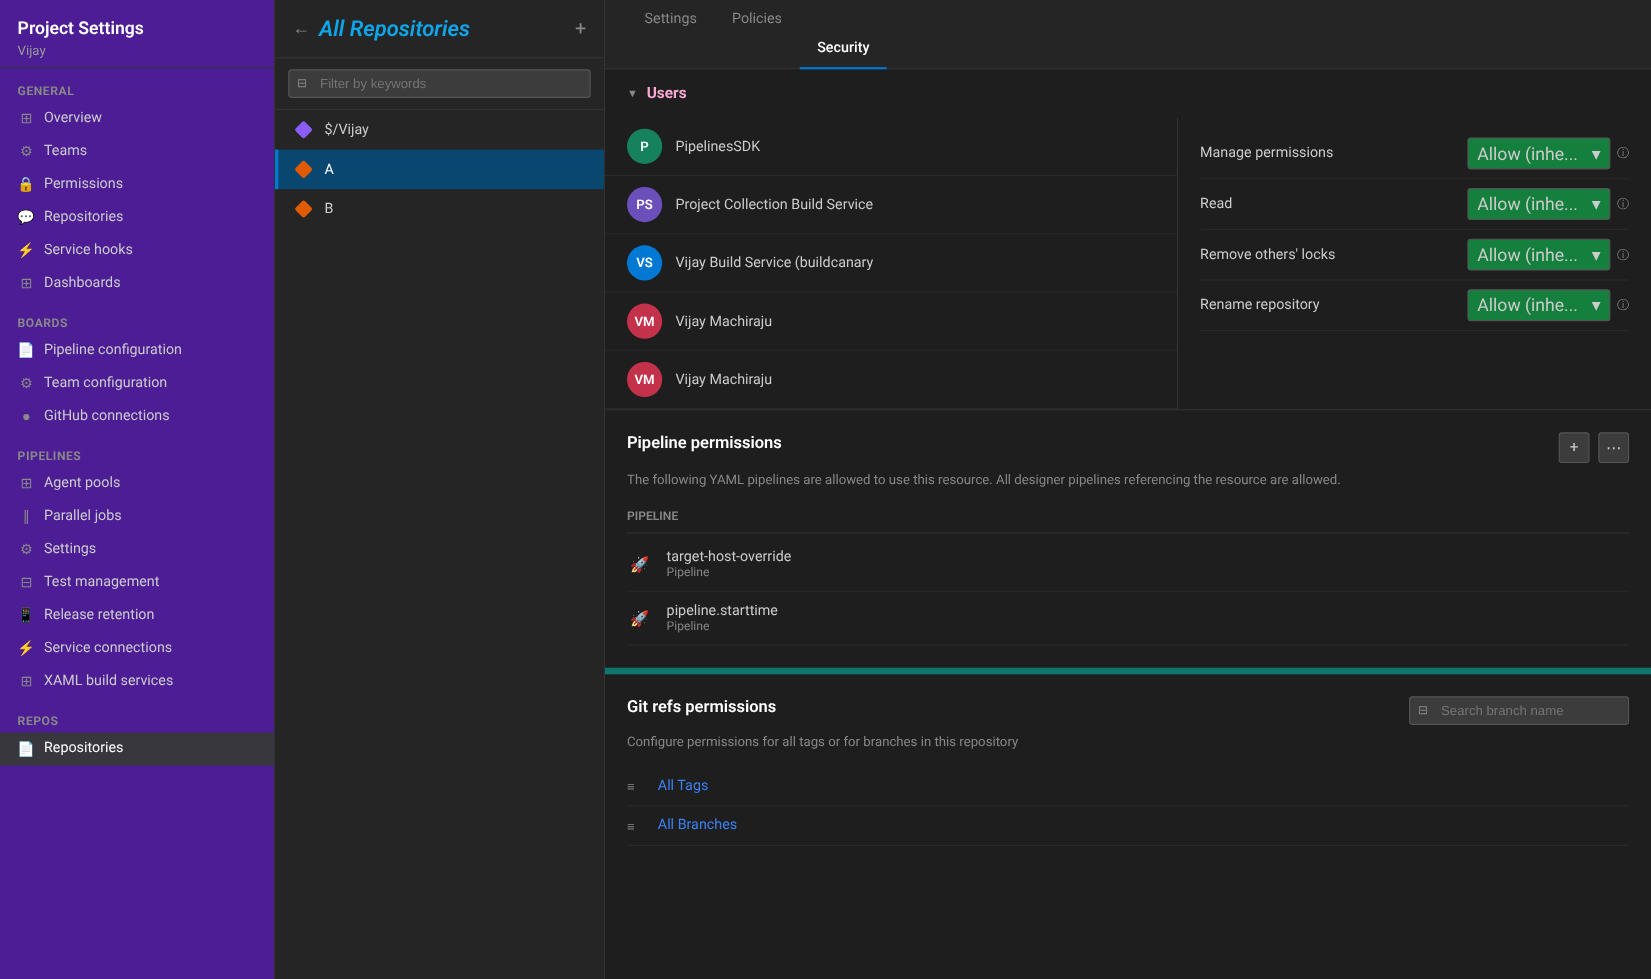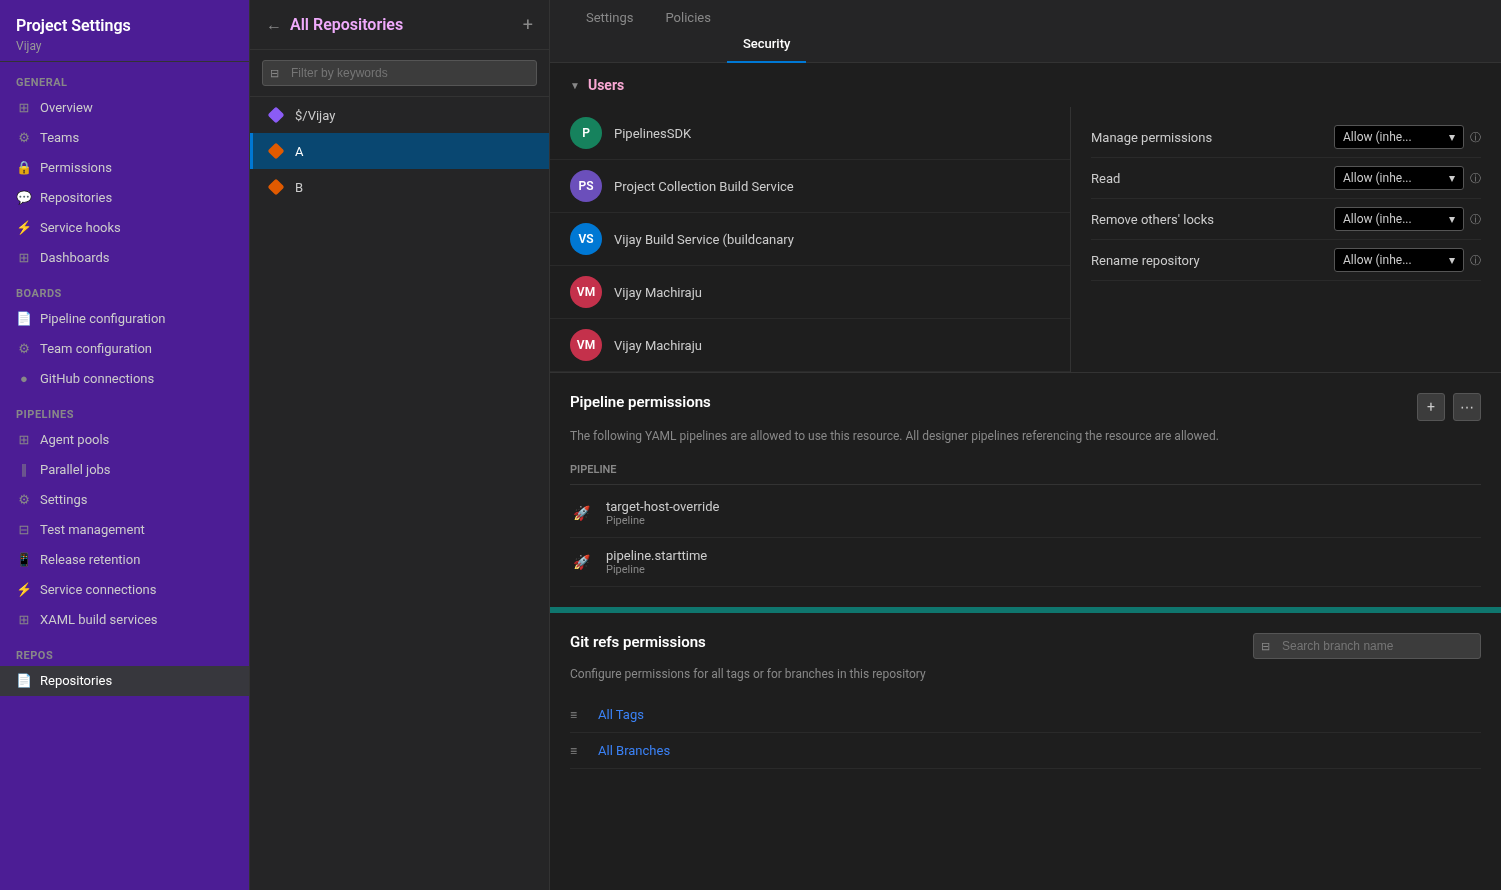--- a/index.html
+++ b/index.html
@@ -81,23 +81,24 @@
       flex-shrink: 0;
     }
     .middle-header {
       display: flex;
       align-items: center;
       justify-content: space-between;
       padding: 14px 16px;
       border-bottom: 1px solid #333;
     }
     .middle-title {
-      font-size: 16px;
+      font-size: 20px;
       font-weight: 600;
-      color: #f0abfc;
+      color: #0ea5e9;
+      font-style: italic;
     }
     .middle-back {
       color: #888;
       cursor: pointer;
       font-size: 16px;
       margin-right: 8px;
     }
     .middle-add {
       color: #888;
       cursor: pointer;
@@ -278,26 +279,26 @@
     .perm-label {
       font-size: 13px;
       color: #ccc;
     }
     .perm-select {
       display: flex;
       align-items: center;
       gap: 6px;
     }
     .perm-dropdown {
-      background: #000000;
+      background: #15803d;
       border: 1px solid #555;
       border-radius: 3px;
       padding: 4px 8px;
       color: #ccc;
-      font-size: 12px;
+      font-size: 16px;
       display: flex;
       align-items: center;
       gap: 4px;
       cursor: pointer;
       min-width: 130px;
       justify-content: space-between;
     }
     .perm-info {
       color: #888;
       font-size: 11px;
@@ -383,21 +384,21 @@
       margin-bottom: 6px;
     }
     .search-branch {
       background: #3c3c3c;
       border: 1px solid #555;
       border-radius: 3px;
       padding: 5px 10px 5px 28px;
       color: #888;
       font-size: 12px;
       outline: none;
-      width: 228px;
+      width: 200px;
     }
     .search-wrapper {
       position: relative;
     }
     .search-wrapper .search-icon-inner {
       position: absolute;
       left: 8px;
       top: 50%;
       transform: translateY(-50%);
       color: #888;

